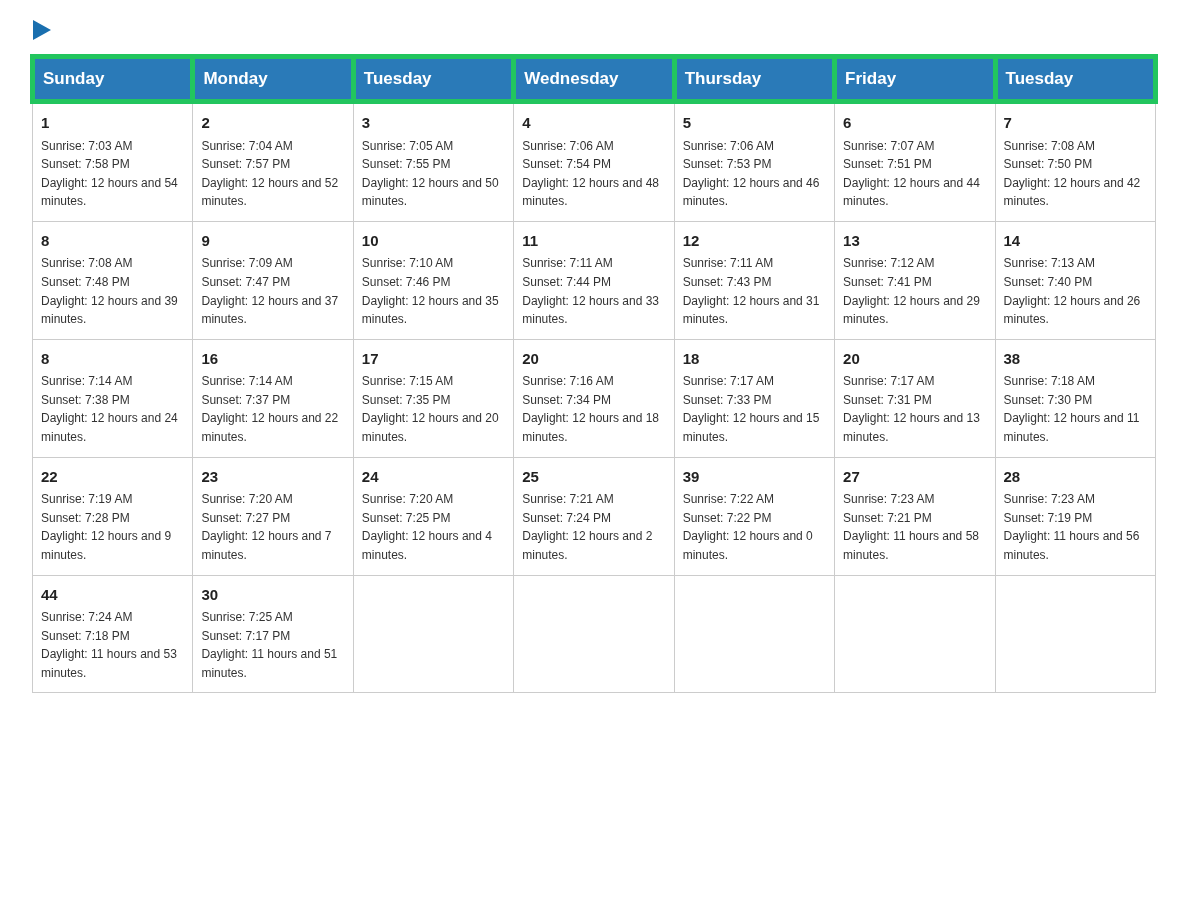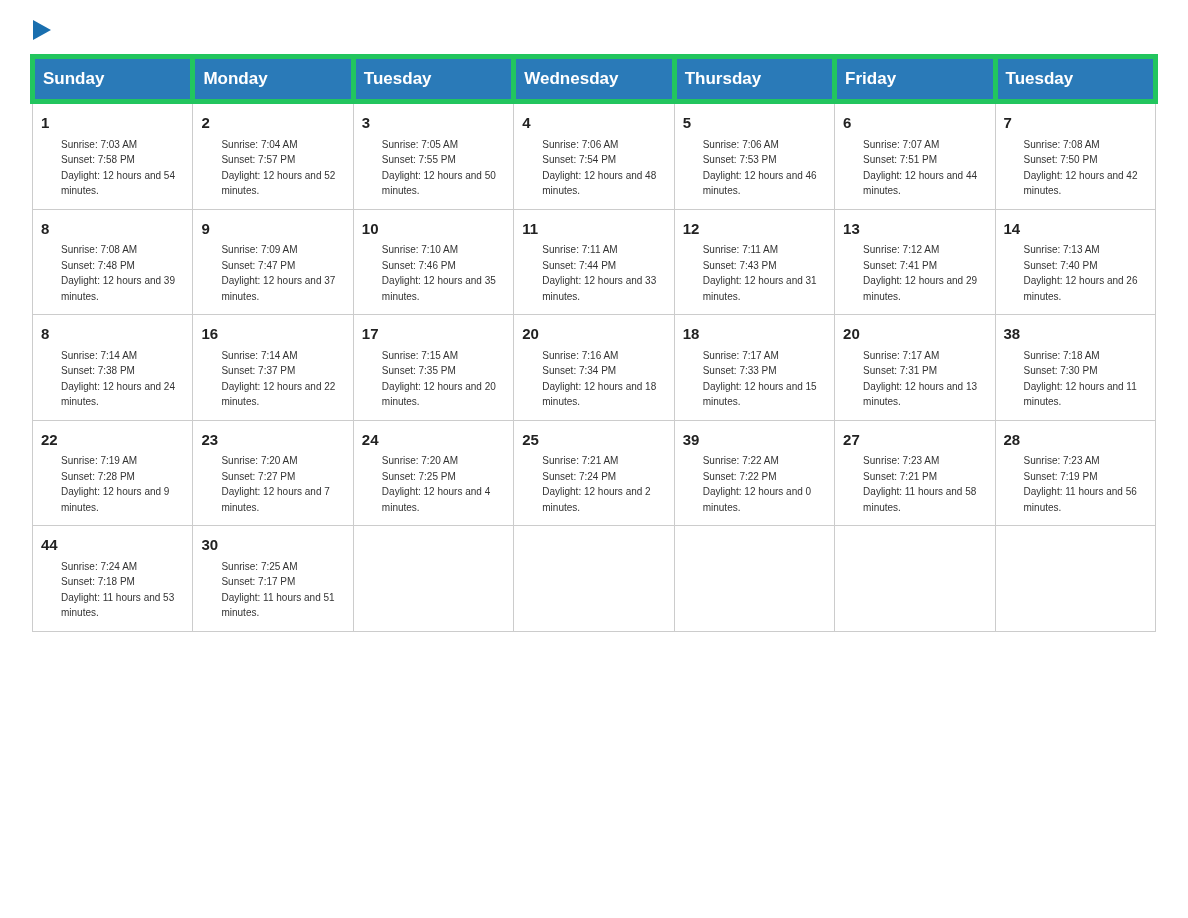--- a/index.html
+++ b/index.html
@@ -54,23 +54,22 @@
     }
     .day-number {
       font-size: 15px;
       font-weight: bold;
       color: #222;
       display: block;
       margin-bottom: 2px;
     }
     .day-info {
       color: #333;
-      font-size: 10px;
+      font-size: 12px;
       line-height: 1.55;
-      margin-left: 20px;
     }
     .empty-cell {
       background: #fff;
       border: 1px solid #ccc;
     }
     .logo-wrapper {
       display: flex;
       flex-direction: column;
     }
     .logo-line1 {

